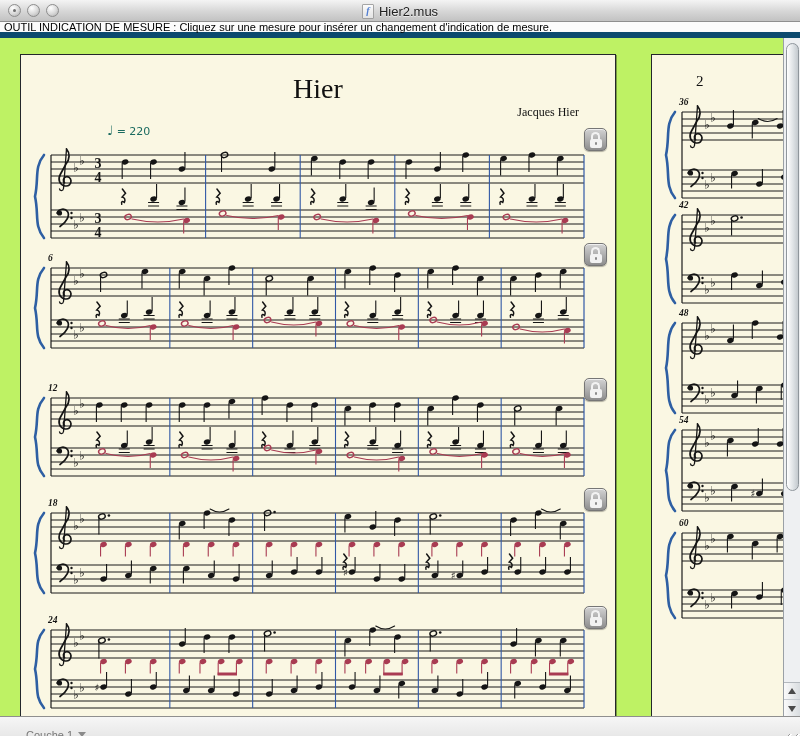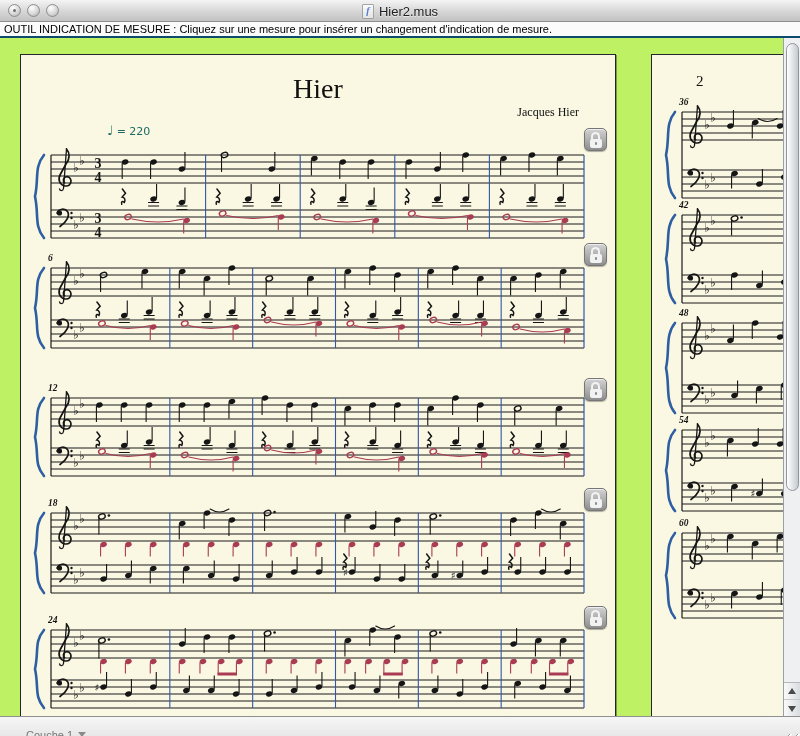--- a/index.html
+++ b/index.html
@@ -13,21 +13,21 @@
   .light{width:13px;height:13px;border-radius:50%;border:1px solid #8d8d8d;position:relative;
     background:radial-gradient(circle at 35% 28%,#ffffff,#d8d8d8 55%,#a9a9a9);}
   .light .dot{position:absolute;left:4px;top:4px;width:3px;height:3px;border-radius:50%;background:#6f6f6f;}
   .titlewrap{position:absolute;left:0;top:0;width:100%;height:22px;display:flex;align-items:center;justify-content:center;gap:5px;}
   .docicon{width:12px;height:15px;background:linear-gradient(#ffffff,#e9e9e9);border:1px solid #9a9a9a;
     border-radius:1px;display:flex;align-items:center;justify-content:center;opacity:.85;}
   .docicon i{font:italic bold 10px "Liberation Serif",serif;color:#3b6fd1;line-height:1;}
   .title{font-size:13px;color:#222;text-shadow:0 1px 0 rgba(255,255,255,.6);}
   
   .msgbar{position:absolute;left:0;top:22px;width:800px;height:16px;background:#fbfbfb;
-    border-bottom:2px solid #0c4a6e;display:flex;align-items:center;padding:0 4px;}
+    border-bottom:6px solid #0c4a6e;display:flex;align-items:center;padding:0 4px;}
   .msgbar span{font-size:11px;color:#000;white-space:nowrap;}
   
   .canvas{position:absolute;left:0;top:38px;width:800px;height:678px;background:#bef264;overflow:hidden;}
   .page{position:absolute;background:#FAF7E3;border:1px solid #23272b;box-shadow:1px 1px 0 rgba(0,0,0,.35);}
   .page1{left:20px;top:16px;width:596px;height:680px;}
   .page2{left:651px;top:16px;width:596px;height:678px;}
   .page svg{position:absolute;left:0;top:0;}
   .score-title{position:absolute;left:0;top:18px;width:100%;text-align:center;
     font:28px "Liberation Serif",serif;color:#111;}
   .composer{position:absolute;right:36px;top:50px;font:12px "Liberation Serif",serif;color:#111;}

